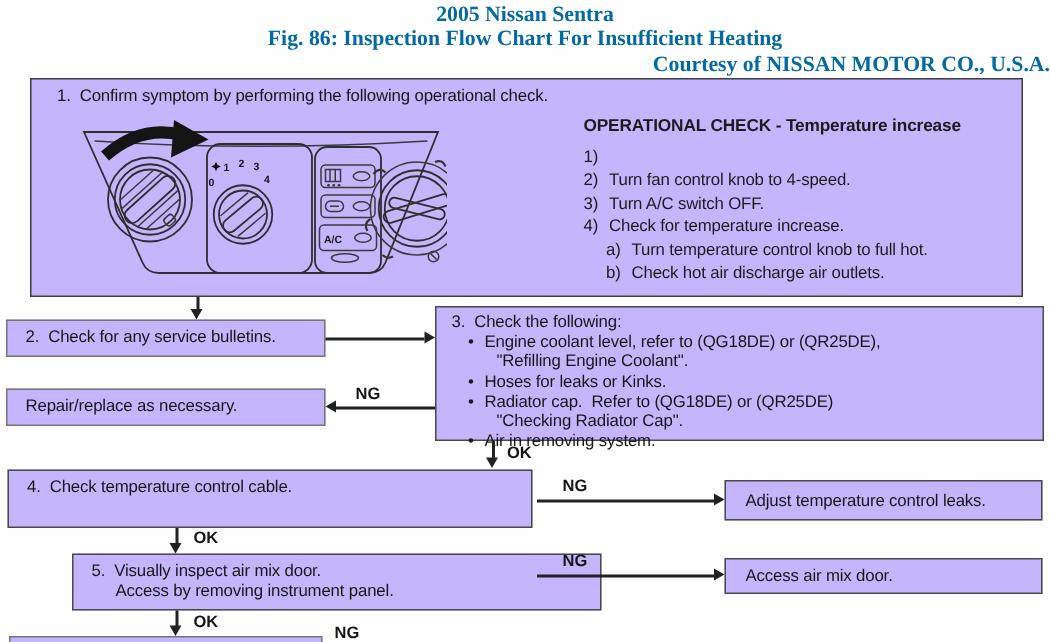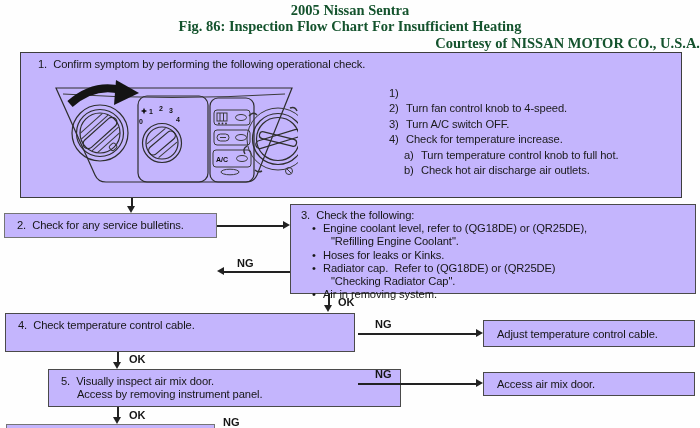--- a/index.html
+++ b/index.html
@@ -5,21 +5,21 @@
   * { margin:0; padding:0; box-sizing:border-box; }
   html,body { background:#ffffff; }
   .page {
     position:relative; width:700px; height:428px; overflow:hidden;
     background:#fefefe; color:#1b1b1b;
     font-family:"Liberation Sans", sans-serif;
   }
   .hdr {
     position:absolute; left:0; width:700px; text-align:center;
     font-family:"Liberation Serif", serif; font-weight:bold;
-    font-size:14.5px; color:#14532d;
+    font-size:14.5px; color:#0369a1;
   }
   .box {
     position:absolute; background:#c4b5fd; border:1px solid #4a4a4a;
   }
   .box.lite { border-color:#757575; }
   .btxt {
     font-size:11.2px; line-height:13.2px; letter-spacing:-0.1px;
     white-space:pre-wrap; color:#161616;
   }
   .opck-title { font-weight:bold; font-size:11.5px; letter-spacing:-0.1px; }
@@ -136,20 +136,21 @@
         <path d="M203,74 q-3,-5 2,-8"></path>
         <path d="M262,62 q4,3 2,7" transform="translate(-4,0)"></path>
         <path d="M220,91 q-4,2 -7,-1"></path>
       </g>
       <circle class="thin" cx="247" cy="91" r="3.5" fill="#fff"></circle>
       <line class="thin" x1="245" y1="89" x2="249" y2="93"></line>
     </g>
   </svg>
 
   <div style="position:absolute; left:389px; top:78px; width:300px;">
+    <div class="opck-title">OPERATIONAL CHECK - Temperature increase</div>
     <div style="margin-top:8px;">
       <div class="opck-row">
         <span class="num">1)</span>
       </div>
       <div class="opck-row">
         <span class="num">2)</span>
         <span>Turn fan control knob to 4-speed.</span>
       </div>
       <div class="opck-row">
         <span class="num">3)</span>
@@ -177,34 +178,37 @@
   <div class="box" style="left:290px; top:204px; width:406px; height:90px; padding:4px 0 0 10px;">
     <div class="btxt">3.  Check the following:</div>
     <div class="btxt b3line bullet">Engine coolant level, refer to (QG18DE) or (QR25DE),</div>
     <div class="btxt b3line cont">"Refilling Engine Coolant".</div>
     <div class="btxt b3line bullet">Hoses for leaks or Kinks.</div>
     <div class="btxt b3line bullet">Radiator cap.  Refer to (QG18DE) or (QR25DE)</div>
     <div class="btxt b3line cont">"Checking Radiator Cap".</div>
     <div class="btxt b3line bullet">Air in removing system.</div>
   </div>
 
+  <div class="box lite" style="left:4px; top:259px; width:213px; height:25px; padding:5px 0 0 12px;">
+    <div class="btxt">Repair/replace as necessary.</div>
+  </div>
 
   <div class="box" style="left:5px; top:313px; width:350px; height:39px; padding:5px 0 0 12px;">
     <div class="btxt">4.  Check temperature control cable.</div>
   </div>
 
   <div class="box" style="left:5px; top:369px; width:353px; height:38px; padding:5px 0 0 12px;margin-left:43px;">
     <div class="btxt">5.  Visually inspect air mix door.</div>
     <div class="btxt" style="padding-left:16px;">Access by removing instrument panel.</div>
   </div>
 
   <div class="box lite" style="left:6px; top:424px; width:209px; height:12px;"></div>
 
   <div class="box" style="left:483px; top:320px; width:212px; height:27px; padding:7px 0 0 13px;">
-    <div class="btxt">Adjust temperature control cable.</div>
+    <div class="btxt">Adjust temperature control leaks.</div>
   </div>
 
   <div class="box" style="left:483px; top:372px; width:212px; height:24px; padding:5px 0 0 13px;">
     <div class="btxt">Access air mix door.</div>
   </div>
 
   <div class="vline" style="left:131px; top:198px; height:9px;"></div>
   <div class="ah ah-down" style="left:127px; top:206px;"></div>
 
   <div class="hline" style="left:217px; top:225px; width:66px;"></div>

